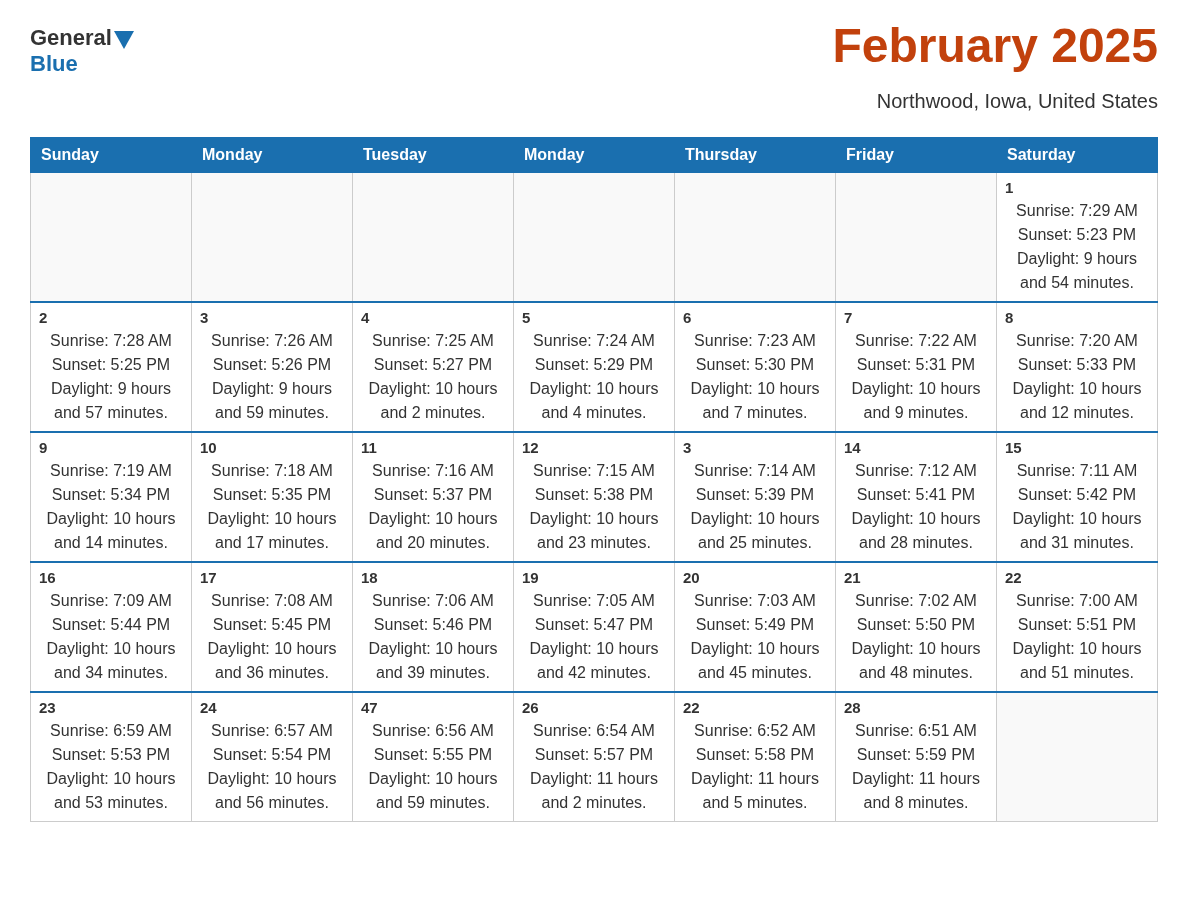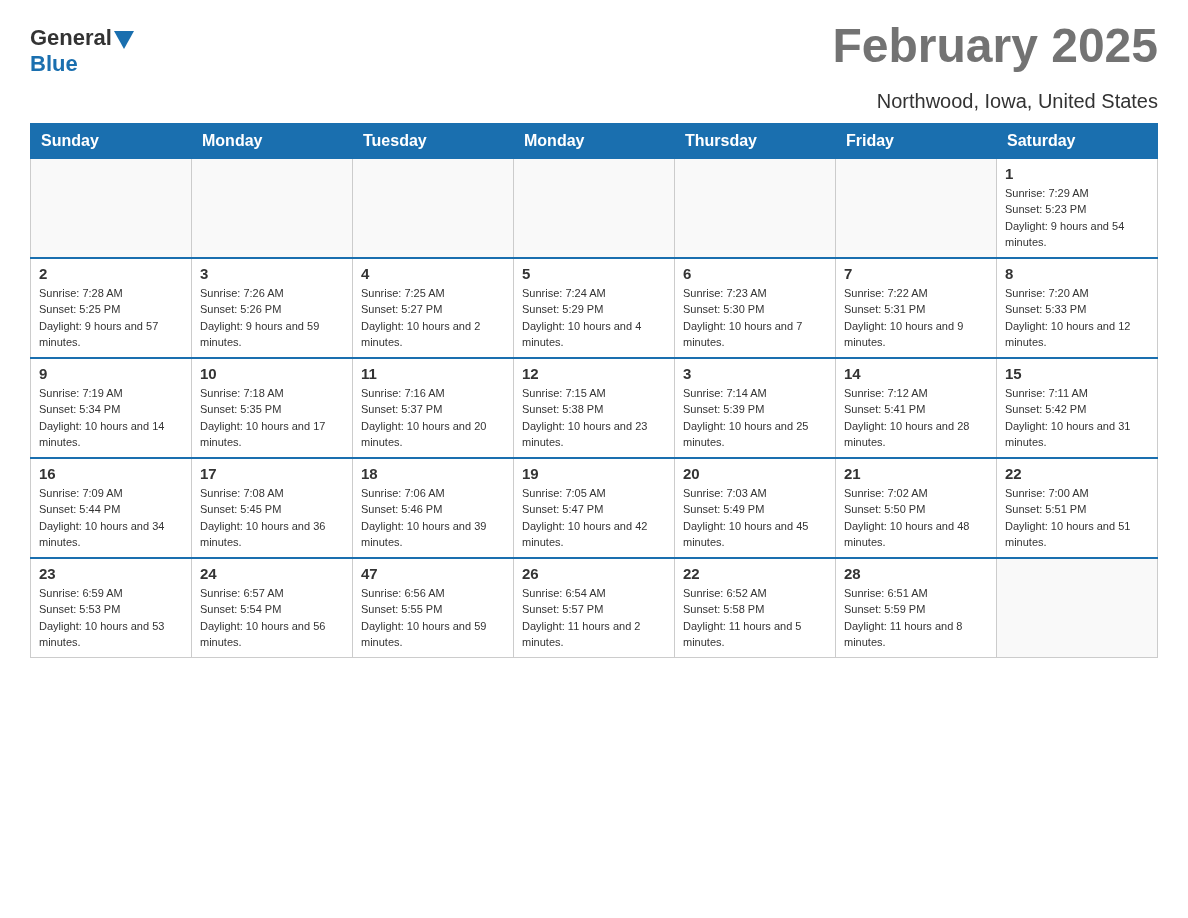--- a/index.html
+++ b/index.html
@@ -44,32 +44,32 @@
       display: flex;
       flex-direction: column;
       align-items: center;
     }
     .title-block {
       text-align: right;
     }
     .month-title {
       font-size: 48px;
       font-weight: bold;
-      color: #737373;
+      color: #c2410c;
       line-height: 1.1;
     }
     .location {
       font-size: 20px;
       color: #333;
       margin-top: 17px;
     }
     .calendar {
       width: 100%;
       border-collapse: collapse;
-      margin-top: 10px;
+      margin-top: 24px;
     }
     .calendar th {
       background-color: #1a6faf;
       color: #fff;
       font-size: 16px;
       font-weight: bold;
       padding: 8px 10px;
       border: 1px solid #1a6faf;
       text-align: left;
     }
@@ -82,22 +82,23 @@
       font-size: 12.5px;
       color: #333;
     }
     .day-num {
       font-size: 15px;
       font-weight: bold;
       margin-bottom: 3px;
       display: block;
     }
     .day-info {
-      font-size: 11px;
+      font-size: 16px;
       line-height: 1.5;
+      text-align: center;
     }
     .empty-cell {
       background: #f9f9f9;
     }
     .row-divider {
       border-top: 2px solid #1a6faf;
     }
   </style>
 </head>
 <body>

